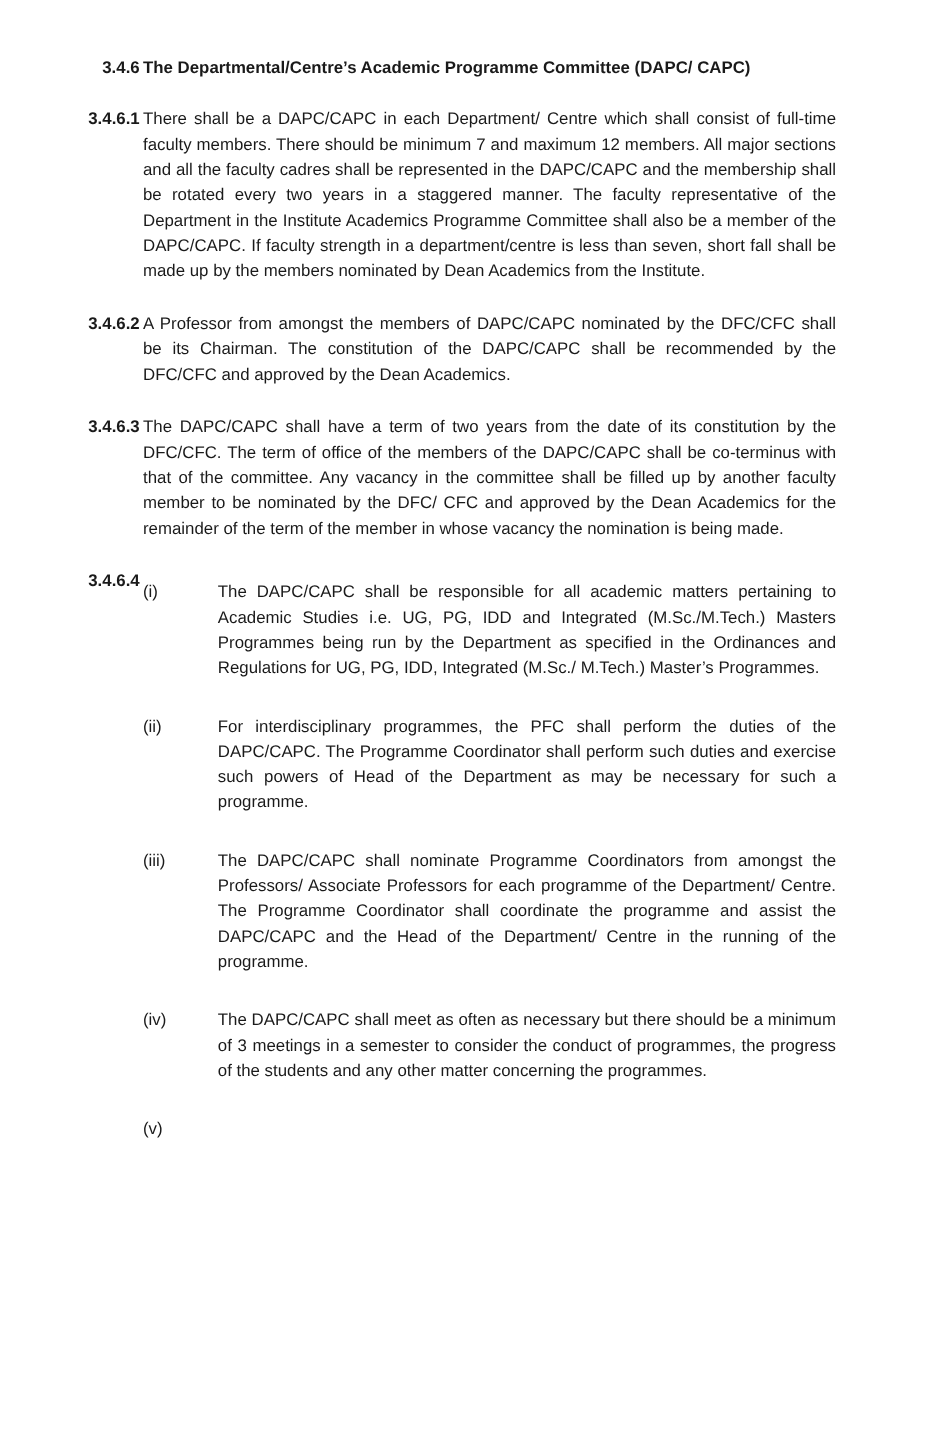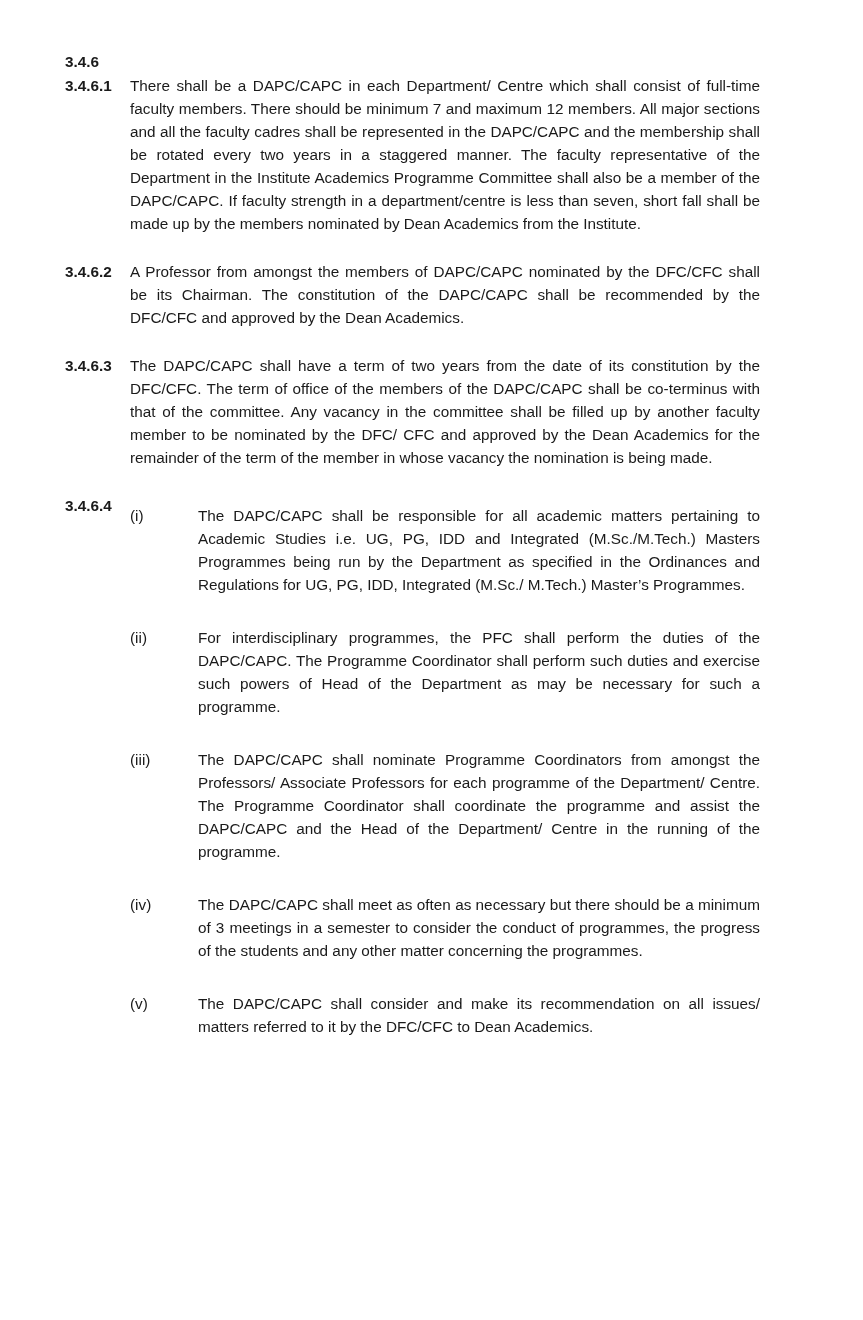--- a/index.html
+++ b/index.html
@@ -24,21 +24,21 @@
     position: relative;
     margin: 0 103px 25px 130px;
     text-align: justify;
   }
   .block > .num {
     position: absolute;
     left: -65px;
     top: 0;
     width: 62px;
     font-weight: bold;
-    text-align: left;
+    text-align: right;
   }
   .block.is-heading {
     font-weight: bold;
     text-align: left;
     margin-bottom: 24px;
   }
   .block.sub-heading {
     font-weight: bold;
     text-align: left;
     margin-bottom: 35px;
@@ -57,20 +57,21 @@
     text-align: left;
   }
 </style>
 </head>
 <body>
 
 <div class="page">
 
   <div class="block is-heading">
     <span class="num">3.4.6</span>
+    <span>The Departmental/Centre’s Academic Programme Committee (DAPC/ CAPC)</span>
   </div>
 
   <div class="block">
     <span class="num">3.4.6.1</span>
     <span>There shall be a DAPC/CAPC in each Department/ Centre which shall consist of full-time faculty members. There should be minimum 7 and maximum 12 members. All major sections and all the faculty cadres shall be represented in the DAPC/CAPC and the membership shall be rotated every two years in a staggered manner.  The faculty representative of the Department in the Institute Academics Programme Committee shall also be a member of the DAPC/CAPC. If faculty strength in a department/centre is less than seven, short fall shall be made up by the members nominated by Dean Academics from the Institute.</span>
   </div>
 
   <div class="block">
     <span class="num">3.4.6.2</span>
     <span>A Professor from amongst the members of DAPC/CAPC nominated by the DFC/CFC shall be its Chairman. The constitution of the DAPC/CAPC shall be recommended by the DFC/CFC and approved by the Dean Academics.</span>
@@ -100,17 +101,16 @@
     <span>The DAPC/CAPC shall nominate Programme Coordinators from amongst the Professors/ Associate Professors for each programme of the Department/ Centre. The Programme Coordinator shall coordinate the programme and assist the DAPC/CAPC and the Head of the Department/ Centre in the running of the programme.</span>
   </div>
 
   <div class="item">
     <span class="label">(iv)</span>
     <span>The DAPC/CAPC shall meet as often as necessary but there should be a minimum of 3 meetings in a semester to consider the conduct of programmes, the progress of the students and any other matter concerning the programmes.</span>
   </div>
 
   <div class="item">
     <span class="label">(v)</span>
-    <span>The DAPC/CAPC shall consider and make its recommendation on all issues/ matters referred to it by the DFC/CFC to Dean Academics.</span>
   </div>
 
 
 </div>
 
 </body></html>

